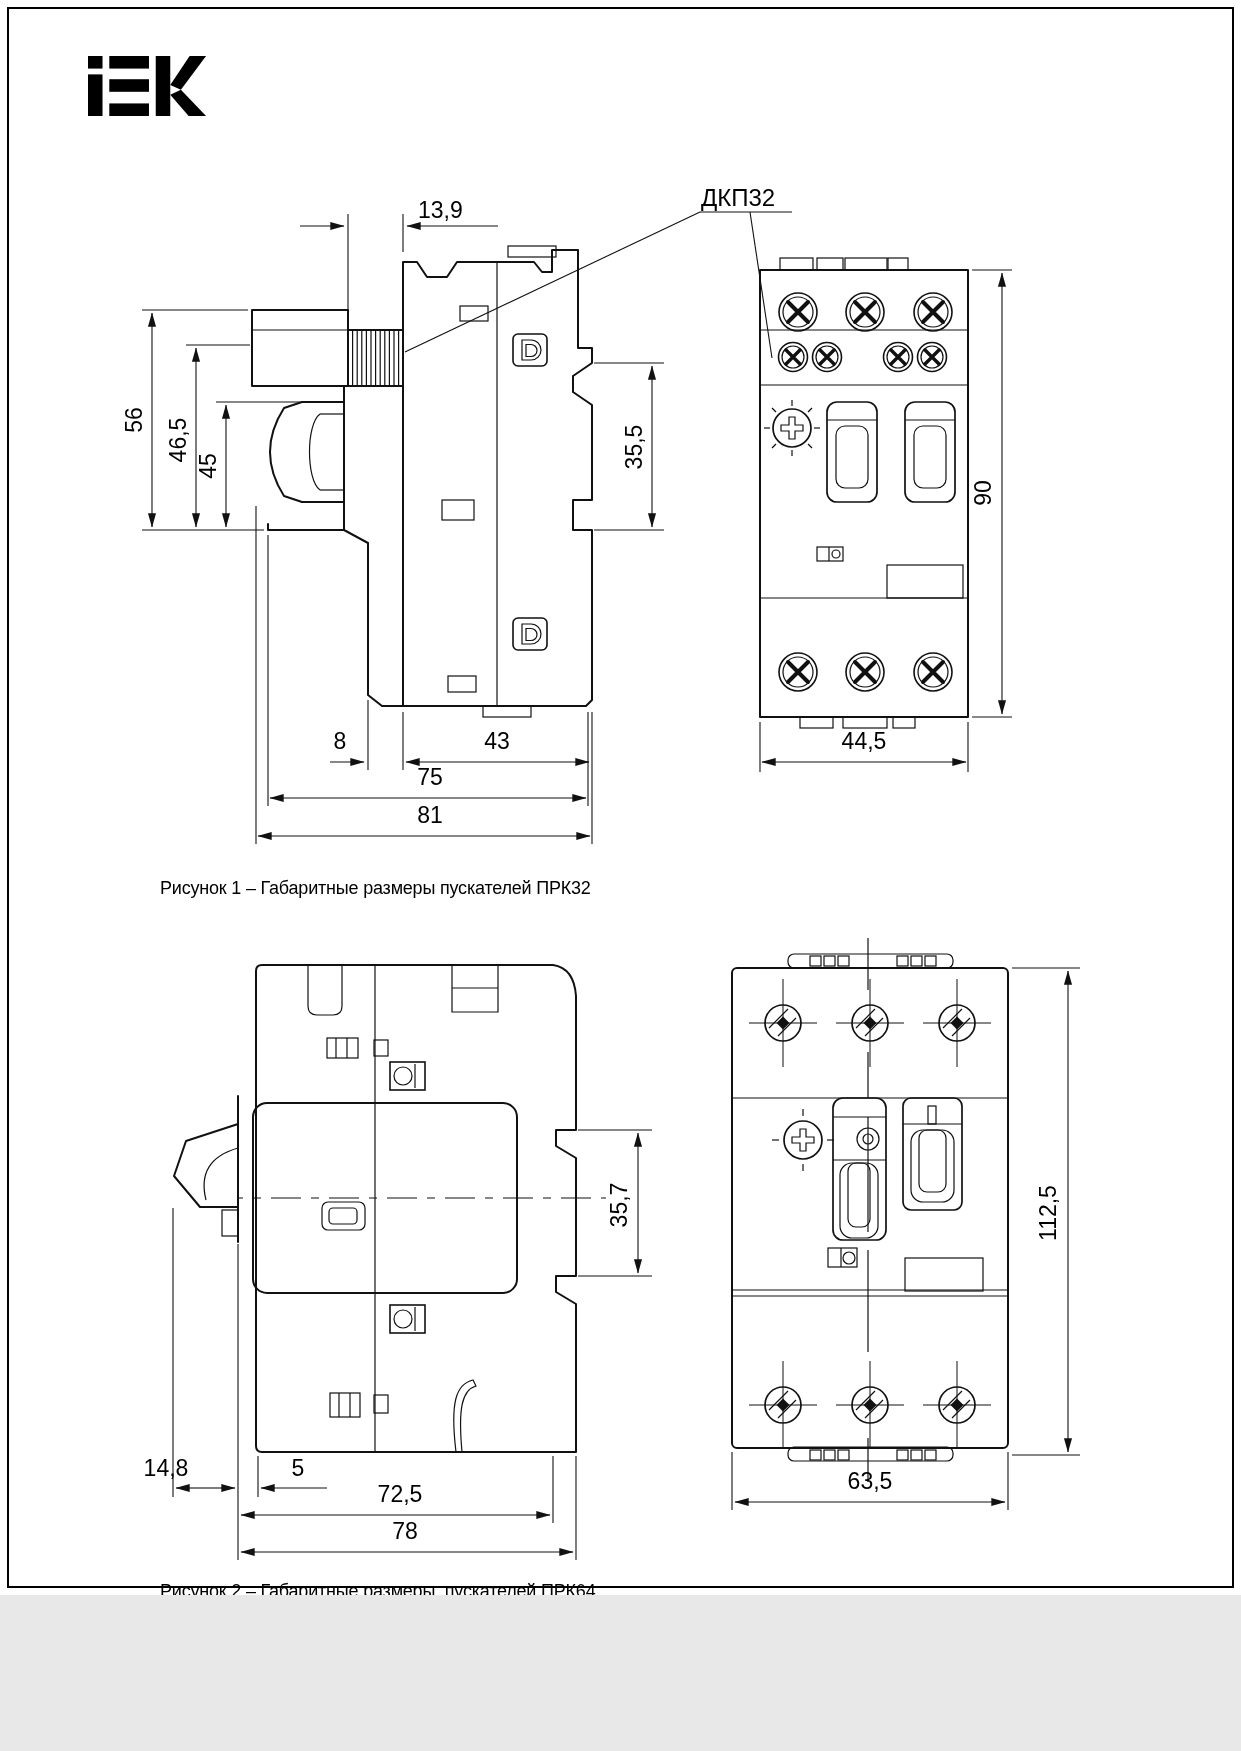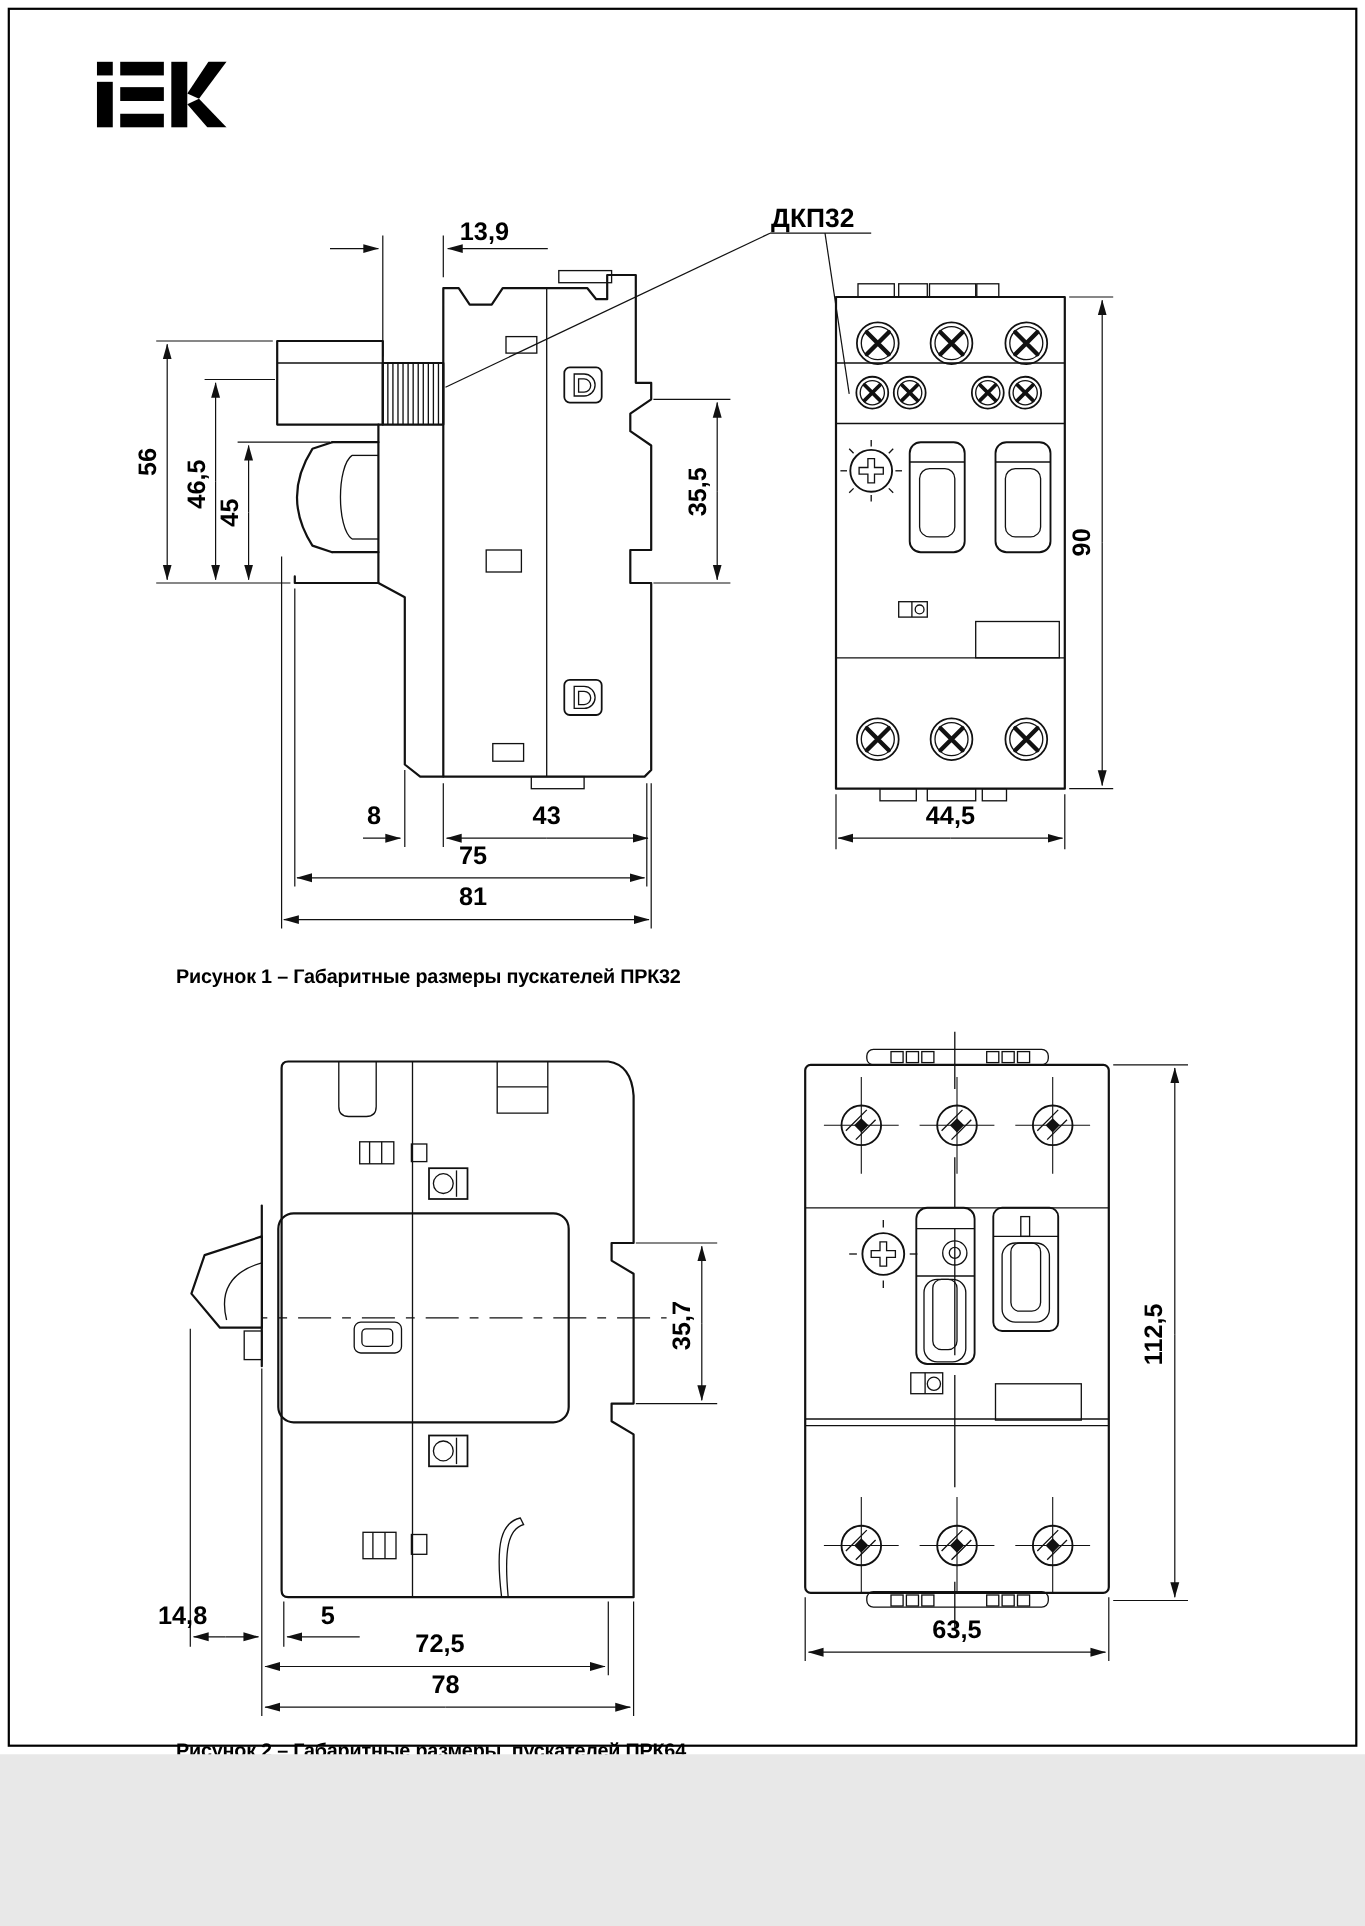--- a/index.html
+++ b/index.html
@@ -1,17 +1,17 @@
 <!DOCTYPE html>
 <html><head>
 <meta charset="utf-8">
 <style>
   html,body{margin:0;padding:0;background:#e8e8e8;}
   #page{position:relative;width:1241px;height:1595px;background:#ffffff;
-        font-family:"Liberation Sans",sans-serif;overflow:hidden;font-weight:bold;}
+        font-family:"Liberation Sans",sans-serif;overflow:hidden;}
   #frame{position:absolute;left:7px;top:7px;right:7px;bottom:7px;
          border:2.5px solid #000;pointer-events:none;}
   svg{position:absolute;left:0;top:0;}
   .caption{position:absolute;font-size:18px;color:#000;white-space:pre;
            letter-spacing:-0.2px;}
   #cap1{left:160px;top:878px;}
   #cap2{left:160px;top:1581px;text-align:center;}
   
   .ln{stroke:#111;stroke-width:2;fill:none;stroke-linejoin:round;stroke-linecap:round;}
   .lnf{stroke:#111;stroke-width:2;fill:#fff;stroke-linejoin:round;}

